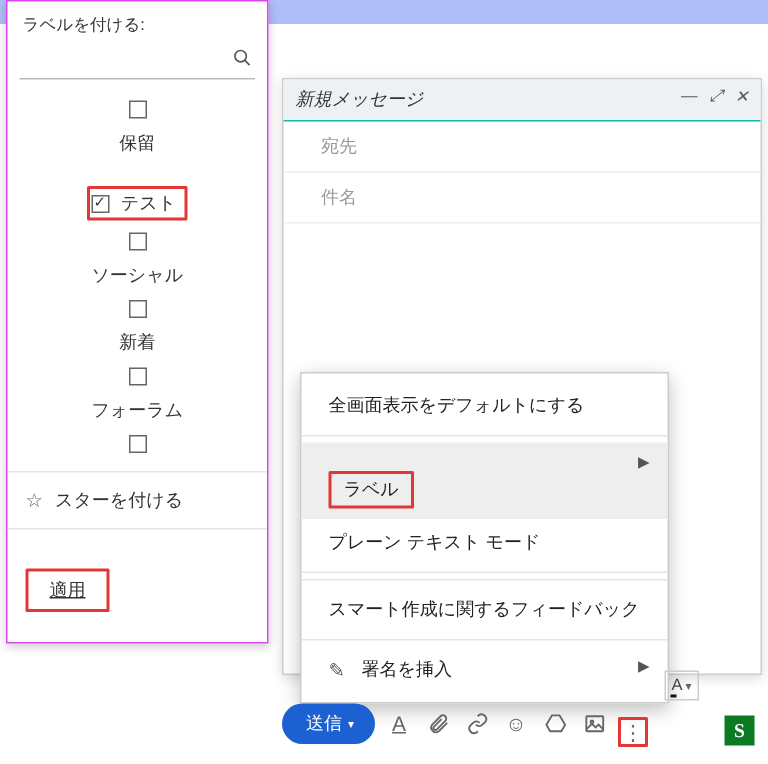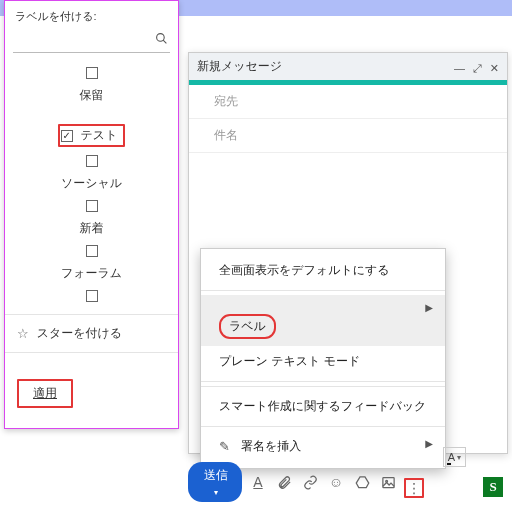--- a/index.html
+++ b/index.html
@@ -22,38 +22,38 @@
   .red-box { border:2px solid #e33636; border-radius:1px;margin-top:12px; }
   .highlight-row { padding:1px 2px; }
   .sep { border-top:1px solid #e4e4e4; margin:4px 0; }
   .star-row { display:flex; align-items:center; gap:8px; padding:6px 12px; font-size:12px; cursor:pointer; }
   .star { font-size:13px; color:#666; }
   .apply-row { padding:10px 12px 20px; }
   .apply-btn { display:inline-block; padding:4px 14px; font-size:12px; color:#333; cursor:pointer;text-decoration:underline; }
 
   
   .compose { position:absolute; top:52px; right:4px; width:320px; background:#fff; border:1px solid #ccc; box-shadow:0 2px 8px rgba(0,0,0,.15); }
-  .compose-h { background:#eef1f4; display:flex; align-items:flex-end; justify-content:space-between; padding:5px 8px; font-size:12px; border-bottom:5px solid #14b8a6; }
+  .compose-h { background:#eef1f4; display:flex; align-items:flex-start; justify-content:space-between; padding:5px 8px; font-size:12px; border-bottom:1px solid #14b8a6;font-style:italic; }
   .compose-h .ctrls { display:flex; gap:8px; color:#555; }
   .compose-h .ctrls span { cursor:pointer; font-size:11px; }
   .field { padding:8px 25px; border-bottom:1px solid #eee; font-size:12px; color:#999; }
   .body-area { height:300px; }
 
   
   .ctx { position:absolute; top:248px; left:200px; width:246px; background:#fff; border:1px solid #ccc; box-shadow:0 4px 12px rgba(0,0,0,.25); padding:6px 0; }
   .ctx .mi { padding:7px 18px; font-size:12px; color:#222; cursor:pointer; position:relative; }
   .ctx .mi.hovered { background:#eee; }
-  .ctx .mi.hovered .lab-box { display:inline-block;border-radius:11px; }
+  .ctx .mi.hovered .lab-box { display:inline-block; }
   .ctx .mi .arrow { position:absolute; right:12px; top:7px; font-size:10px; color:#555; }
   .ctx .sep { margin:4px 0; }
   .ctx .mi .micon { display:inline-block; width:16px; margin-right:6px; color:#555; font-size:13px; vertical-align:middle; }
 
   
   .btm { position:absolute; bottom:12px; left:188px; right:4px; height:30px; display:flex; align-items:center; gap:6px; }
-  .send { background:#1b61d1; color:#fff; border-radius:14px; padding:5px 14px 5px 16px; font-size:12px; font-weight:500; display:flex; align-items:center; gap:4px; cursor:pointer;flex-direction:column; }
+  .send { background:#1b61d1; color:#fff; border-radius:14px; padding:5px 14px 5px 16px; font-size:12px; font-weight:500; display:flex; align-items:center; gap:4px; cursor:pointer; }
   .send .tri { font-size:8px; }
   .ticon { width:20px; height:20px; display:flex; align-items:center; justify-content:center; color:#666; cursor:pointer; font-size:14px; }
   .ticon.more { position:relative; }
   .font-a { display:flex; align-items:center; border:1px solid #ccc; padding:0 4px; height:20px; font-size:11px; color:#444; gap:2px; cursor:pointer; position:absolute; right:46px; bottom:42px; }
   .font-a .bar { position:absolute; bottom:1px; left:3px; right:14px; height:2px; background:#111; }
   .badge { position:absolute; right:9px; bottom:12px; width:20px; height:20px; background:#0b7a22; color:#fff; font-weight:bold; display:flex; align-items:center; justify-content:center; font-size:13px; font-family:Georgia,serif; }
 </style>
 </head>
 <body>
 

